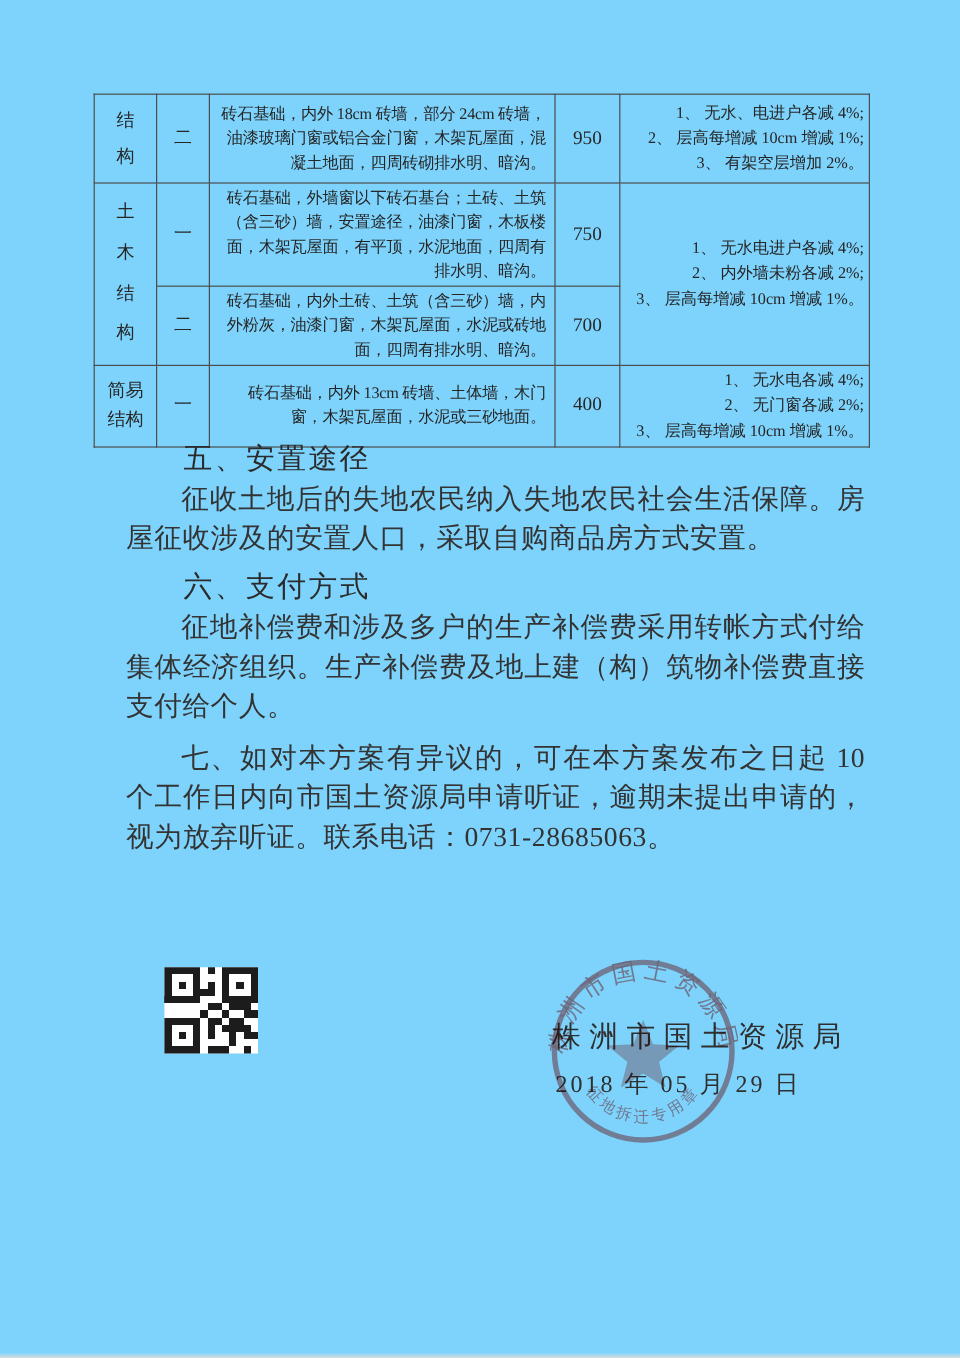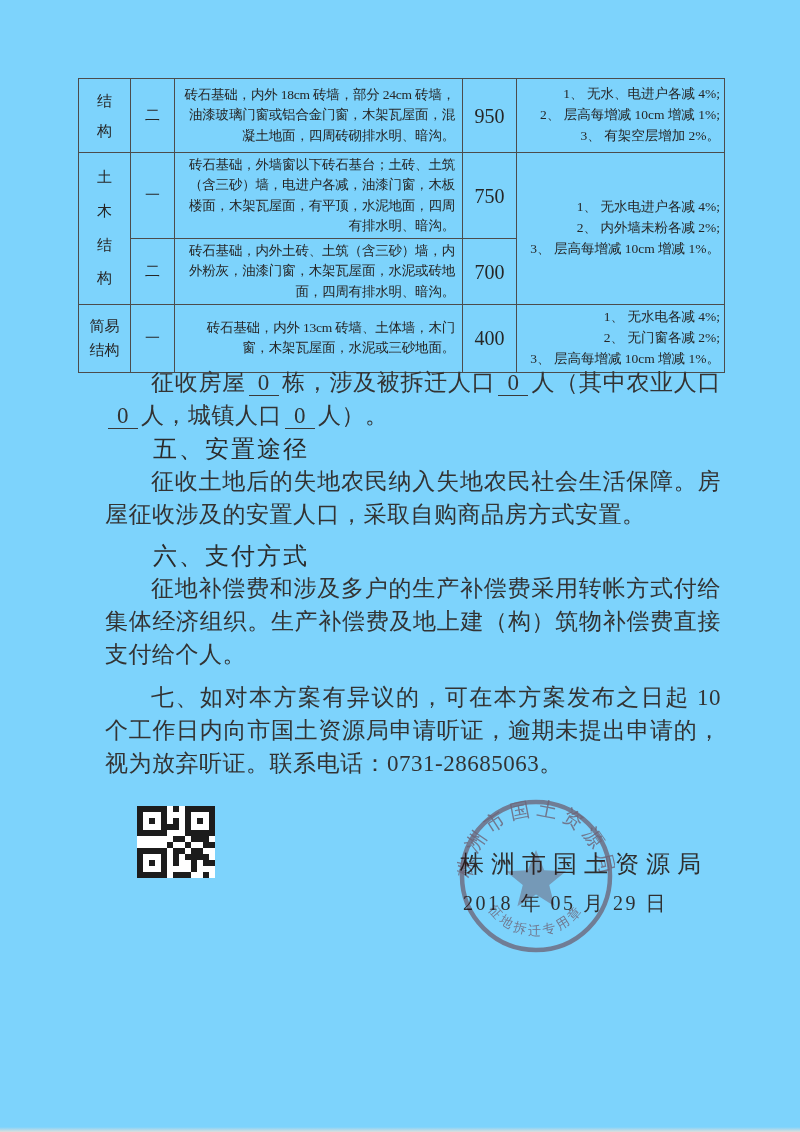--- a/index.html
+++ b/index.html
@@ -20,21 +20,21 @@
   
   table.comp-table{
     position:absolute;left:78px;top:78px;
     width:646px;border-collapse:collapse;table-layout:fixed;
     font-size:14px;line-height:1.5;color:#262626;
   }
   .comp-table td{border:1px solid #4c4c4c;vertical-align:middle;padding:2px 5px;text-align:right;}
   .comp-table td.type-cell{text-align:center;padding:0;font-size:15px;}
   .comp-table td.grade-cell{text-align:center;font-size:15px;padding:0;}
   .comp-table td.desc-cell{font-size:13.5px;letter-spacing:-0.2px;padding:2px 7px;}
-  .comp-table td.price-cell{text-align:center;font-size:20px;padding:0;}
+  .comp-table td.price-cell{text-align:center;font-size:16px;padding:0;}
   .comp-table td.notes-cell{font-size:13.5px;line-height:1.55;padding:2px 4px 2px 9px;font-family:Liberation Serif, serif;}
   .row-1{height:74px;}
   .row-2{height:80px;}
   .row-3{height:66px;}
   .row-4{height:59px;}
   .stack-v{display:inline-block;width:1.15em;word-break:break-all;line-height:2.0;}
   .stack-v.tall{line-height:2.25;}
   .stack-2col{display:inline-block;width:2.3em;word-break:break-all;line-height:1.6;}
 
   
@@ -95,21 +95,21 @@
         <td class="price-cell">950</td>
         <td class="notes-cell">
           <div>1、 无水、电进户各减 4%;</div>
           <div>2、 层高每增减 10cm 增减 1%;</div>
           <div>3、 有架空层增加 2%。</div>
         </td>
       </tr>
       <tr class="row-2">
         <td class="type-cell" rowspan="2"><span class="stack-v tall">土木结构</span></td>
         <td class="grade-cell">一</td>
-        <td class="desc-cell">砖石基础，外墙窗以下砖石基台；土砖、土筑（含三砂）墙，电进户各减，油漆门窗，木板楼面，木架瓦屋面，有平顶，水泥地面，四周有排水明、暗沟。</td>
+        <td class="desc-cell">砖石基础，外墙窗以下砖石基台；土砖、土筑（含三砂）墙，安置途径，油漆门窗，木板楼面，木架瓦屋面，有平顶，水泥地面，四周有排水明、暗沟。</td>
         <td class="price-cell">750</td>
         <td class="notes-cell" rowspan="2">
           <div>1、 无水电进户各减 4%;</div>
           <div>2、 内外墙未粉各减 2%;</div>
           <div>3、 层高每增减 10cm 增减 1%。</div>
         </td>
       </tr>
       <tr class="row-3">
         <td class="grade-cell">二</td>
         <td class="desc-cell">砖石基础，内外土砖、土筑（含三砂）墙，内外粉灰，油漆门窗，木架瓦屋面，水泥或砖地面，四周有排水明、暗沟。</td>
@@ -123,21 +123,20 @@
         <td class="notes-cell">
           <div>1、 无水电各减 4%;</div>
           <div>2、 无门窗各减 2%;</div>
           <div>3、 层高每增减 10cm 增减 1%。</div>
         </td>
       </tr>
     </tbody>
   </table>
 
   <div class="doc-body">
-    <p><span>征收房屋</span><span class="blank-val">0</span><span>栋，涉及被拆迁人口</span><span class="blank-val">0</span><span>人（其中农业人口</span><span class="blank-val">0</span><span>人，城镇人口</span><span class="blank-val">0</span><span>人）。</span></p>
 
     <p class="sec-heading">五、安置途径</p>
     <p>征收土地后的失地农民纳入失地农民社会生活保障。房屋征收涉及的安置人口，采取自购商品房方式安置。</p>
 
     <p class="sec-heading h6">六、支付方式</p>
     <p class="p6">征地补偿费和涉及多户的生产补偿费采用转帐方式付给集体经济组织。生产补偿费及地上建（构）筑物补偿费直接支付给个人。</p>
 
     <p class="p7">七、如对本方案有异议的，可在本方案发布之日起 10 个工作日内向市国土资源局申请听证，逾期未提出申请的，视为放弃听证。联系电话：0731-28685063。</p>
   </div>
 

